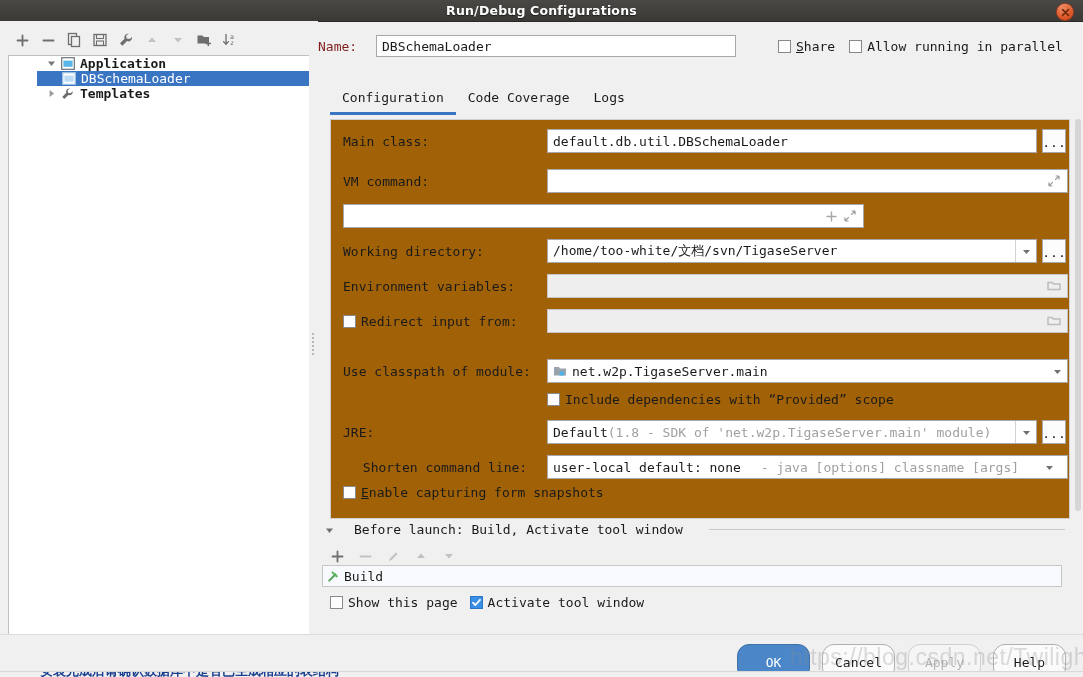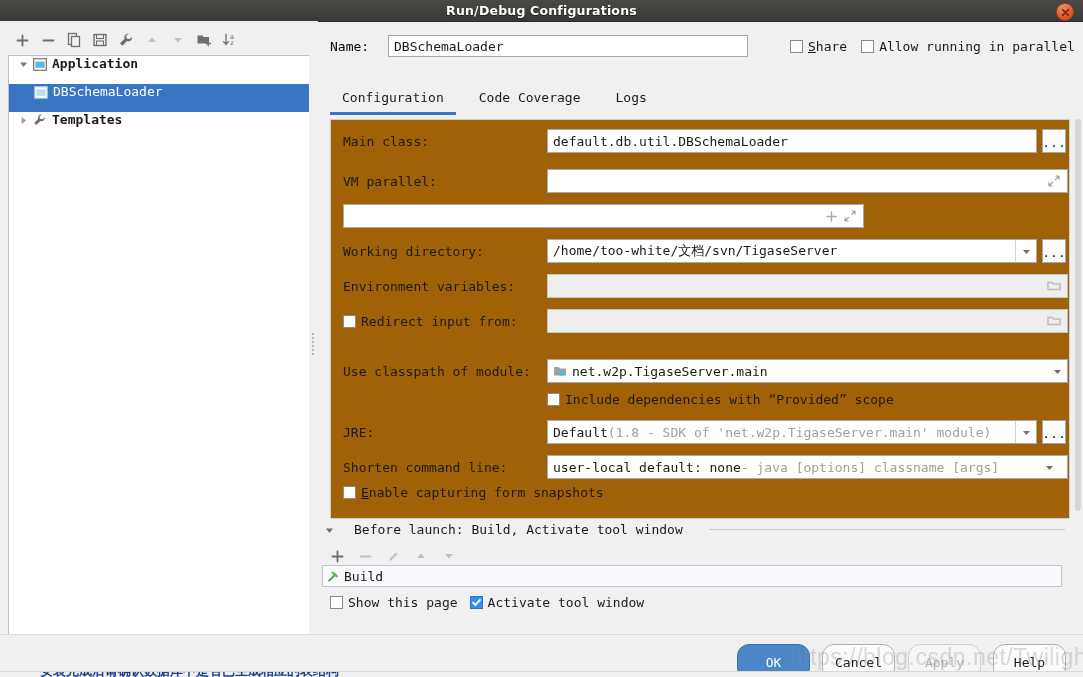--- a/index.html
+++ b/index.html
@@ -64,27 +64,28 @@
   .tb-icon.disabled { cursor: default; }
 
   .tree-box {
     position: absolute; left: 8px; top: 34px;
     width: 300px; height: 596px;
     background: #ffffff;
     border: 1px solid #c0c0c0;
     overflow: hidden;
   }
   .tree-row {
-    display: flex; 
-    height: 28px;
+    display: flex; align-items: center;
+    height: 15px;
     padding-left: 6px;
     font-size: 13px;
     color: #1a1a1a;
     cursor: pointer;
     white-space: nowrap;
+    margin-left: 28px;
   }
   .tree-row.group { font-weight: bold; }
   .tree-row.selected { background: #3a75c4; color: #ffffff; }
   .tw {
     width: 16px; height: 16px;
     display: flex; align-items: center; justify-content: center;
     flex: 0 0 16px;
   }
   .tree-icon {
     width: 17px; height: 16px;
@@ -116,23 +117,22 @@
     position: absolute; left: 318px; top: 21px;
     width: 765px; height: 656px;
   }
 
   .name-row {
     position: absolute; left: 0; top: 12px;
     width: 765px; height: 26px;
     display: flex; align-items: center;
   }
   .lbl {
-    font-size: 13px; color: #000000;
-    white-space: nowrap;
-    margin-left: 12px;
+    font-size: 13px; color: #7f1d1d;
+    white-space: nowrap;
   }
   .name-label { width: 58px; }
   .name-input {
     width: 360px; height: 22px;
     border: 1px solid #a8a8a8;
     background: #ffffff;
     font-family: "DejaVu Sans Mono", "Liberation Mono", monospace;
     font-size: 13px;
     color: #1a1a1a;
     padding: 0 5px;
@@ -155,21 +155,21 @@
   }
   .cbox.checked { background: #3a8ee6; border-color: #2c76c6; }
   .cbox.checked svg { display:block; }
   .cb-text { font-size: 13px; color: #1a1a1a; }
   .mn { text-decoration: underline; }
 
   
   .tabs {
     position: absolute; left: 12px; top: 68px;
     height: 28px;
-    display: flex; align-items: flex-start; gap: 11px;
+    display: flex; align-items: flex-start;
   }
   .tab {
     font-size: 13px; color: #1a1a1a;
     padding: 1px 12px 7px 12px;
     cursor: pointer;
     white-space: nowrap;
   }
   .tab.active { border-bottom: 3px solid #3a75c4; }
 
   
@@ -472,21 +472,21 @@
       <div class="frow" style="top:9px;">
         <span class="flabel" style="width:204px;">Main class:</span>
         <div class="field" style="width:490px;">
           <span class="val">default.db.util.DBSchemaLoader</span>
         </div>
         <div style="width:5px"></div>
         <div class="btn-ellipsis">...</div>
       </div>
 
       <div class="frow" style="top:49px;">
-        <span class="flabel" style="width:204px;">VM parallel:</span>
+        <span class="flabel" style="width:204px;">VM command:</span>
         <div class="field" style="width:521px;">
           <span class="val"></span>
           <span class="inner-icon" style="right:4px;width:18px;">
             <svg width="12" height="12" viewBox="0 0 12 12">
               <path d="M11 1 L7.2 4.8 M11 1 H7.6 M11 1 V4.4" stroke="#9a9a9a" stroke-width="1.2" fill="none"></path>
               <path d="M1 11 L4.8 7.2 M1 11 H4.4 M1 11 V7.6" stroke="#9a9a9a" stroke-width="1.2" fill="none"></path>
             </svg>
           </span>
         </div>
       </div>
@@ -582,21 +582,21 @@
           <span class="combo-arrow">
             <svg width="9" height="9" viewBox="0 0 9 9">
                 <path d="M1 3 L8 3 L4.5 7 Z" fill="#707070"></path>
               </svg>
           </span>
         </div>
         <div style="width:5px"></div>
         <div class="btn-ellipsis">...</div>
       </div>
 
-      <div class="frow" style="top:335px;">
+      <div class="frow" style="top:335px;text-align:center;">
         <span class="flabel" style="width:204px;">Shorten command line:</span>
         <div class="field" style="width:521px;padding-right:8px;">
           <span class="val">user-local default: none</span>
           <span class="hint" style="flex:1 1 auto;overflow:hidden;"> - java [options] classname [args]</span>
           <span class="combo-arrow" style="border-left:none;">
             <svg width="9" height="9" viewBox="0 0 9 9">
                 <path d="M1 3 L8 3 L4.5 7 Z" fill="#707070"></path>
               </svg>
           </span>
         </div>

